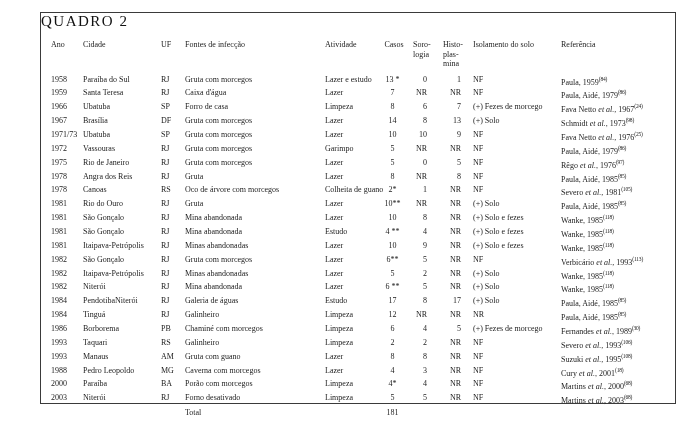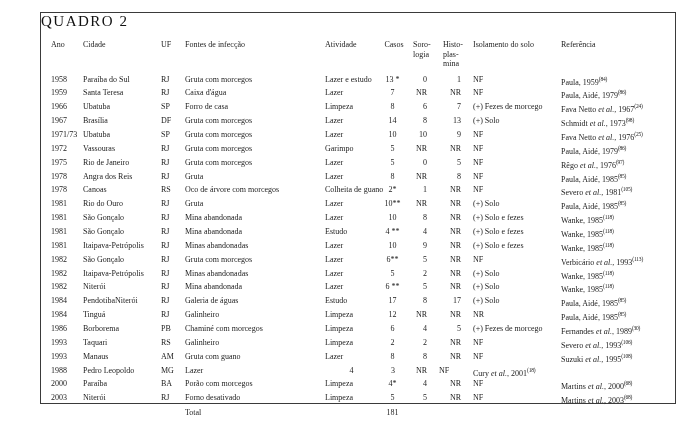--- a/index.html
+++ b/index.html
@@ -306,20 +306,21 @@
       <div class="c-casos">8</div>
       <div class="c-soro">8</div>
       <div class="c-histo">NR</div>
       <div>NF</div>
       <div class="c-ref">Suzuki <i>et al.</i>, 1995<sup>(108)</sup></div>
     </div>
       <div class="grid-row">
       <div>1988</div>
       <div>Pedro Leopoldo</div>
       <div>MG</div>
+      <div>Caverna com morcegos</div>
       <div>Lazer</div>
       <div class="c-casos">4</div>
       <div class="c-soro">3</div>
       <div class="c-histo">NR</div>
       <div>NF</div>
       <div class="c-ref">Cury <i>et al.</i>, 2001<sup>(18)</sup></div>
     </div>
       <div class="grid-row">
       <div>2000</div>
       <div>Paraíba</div>

